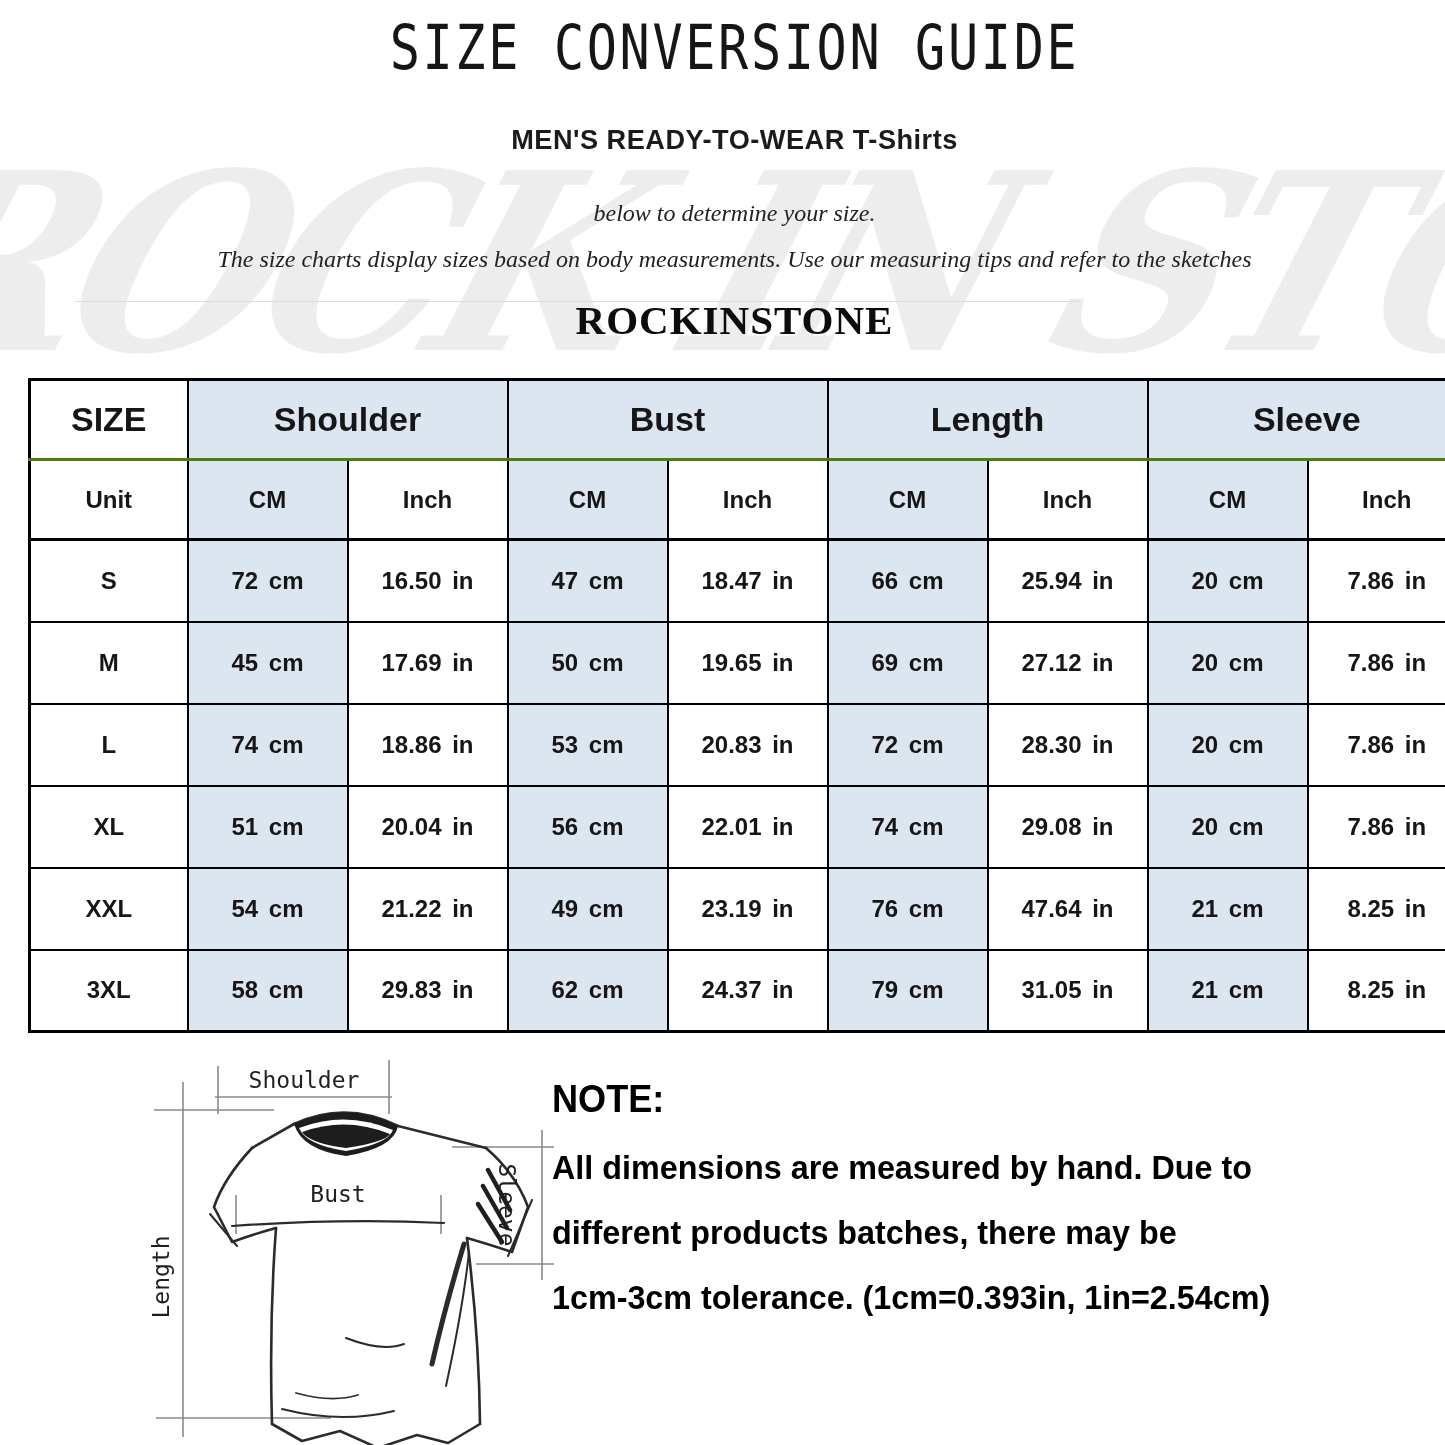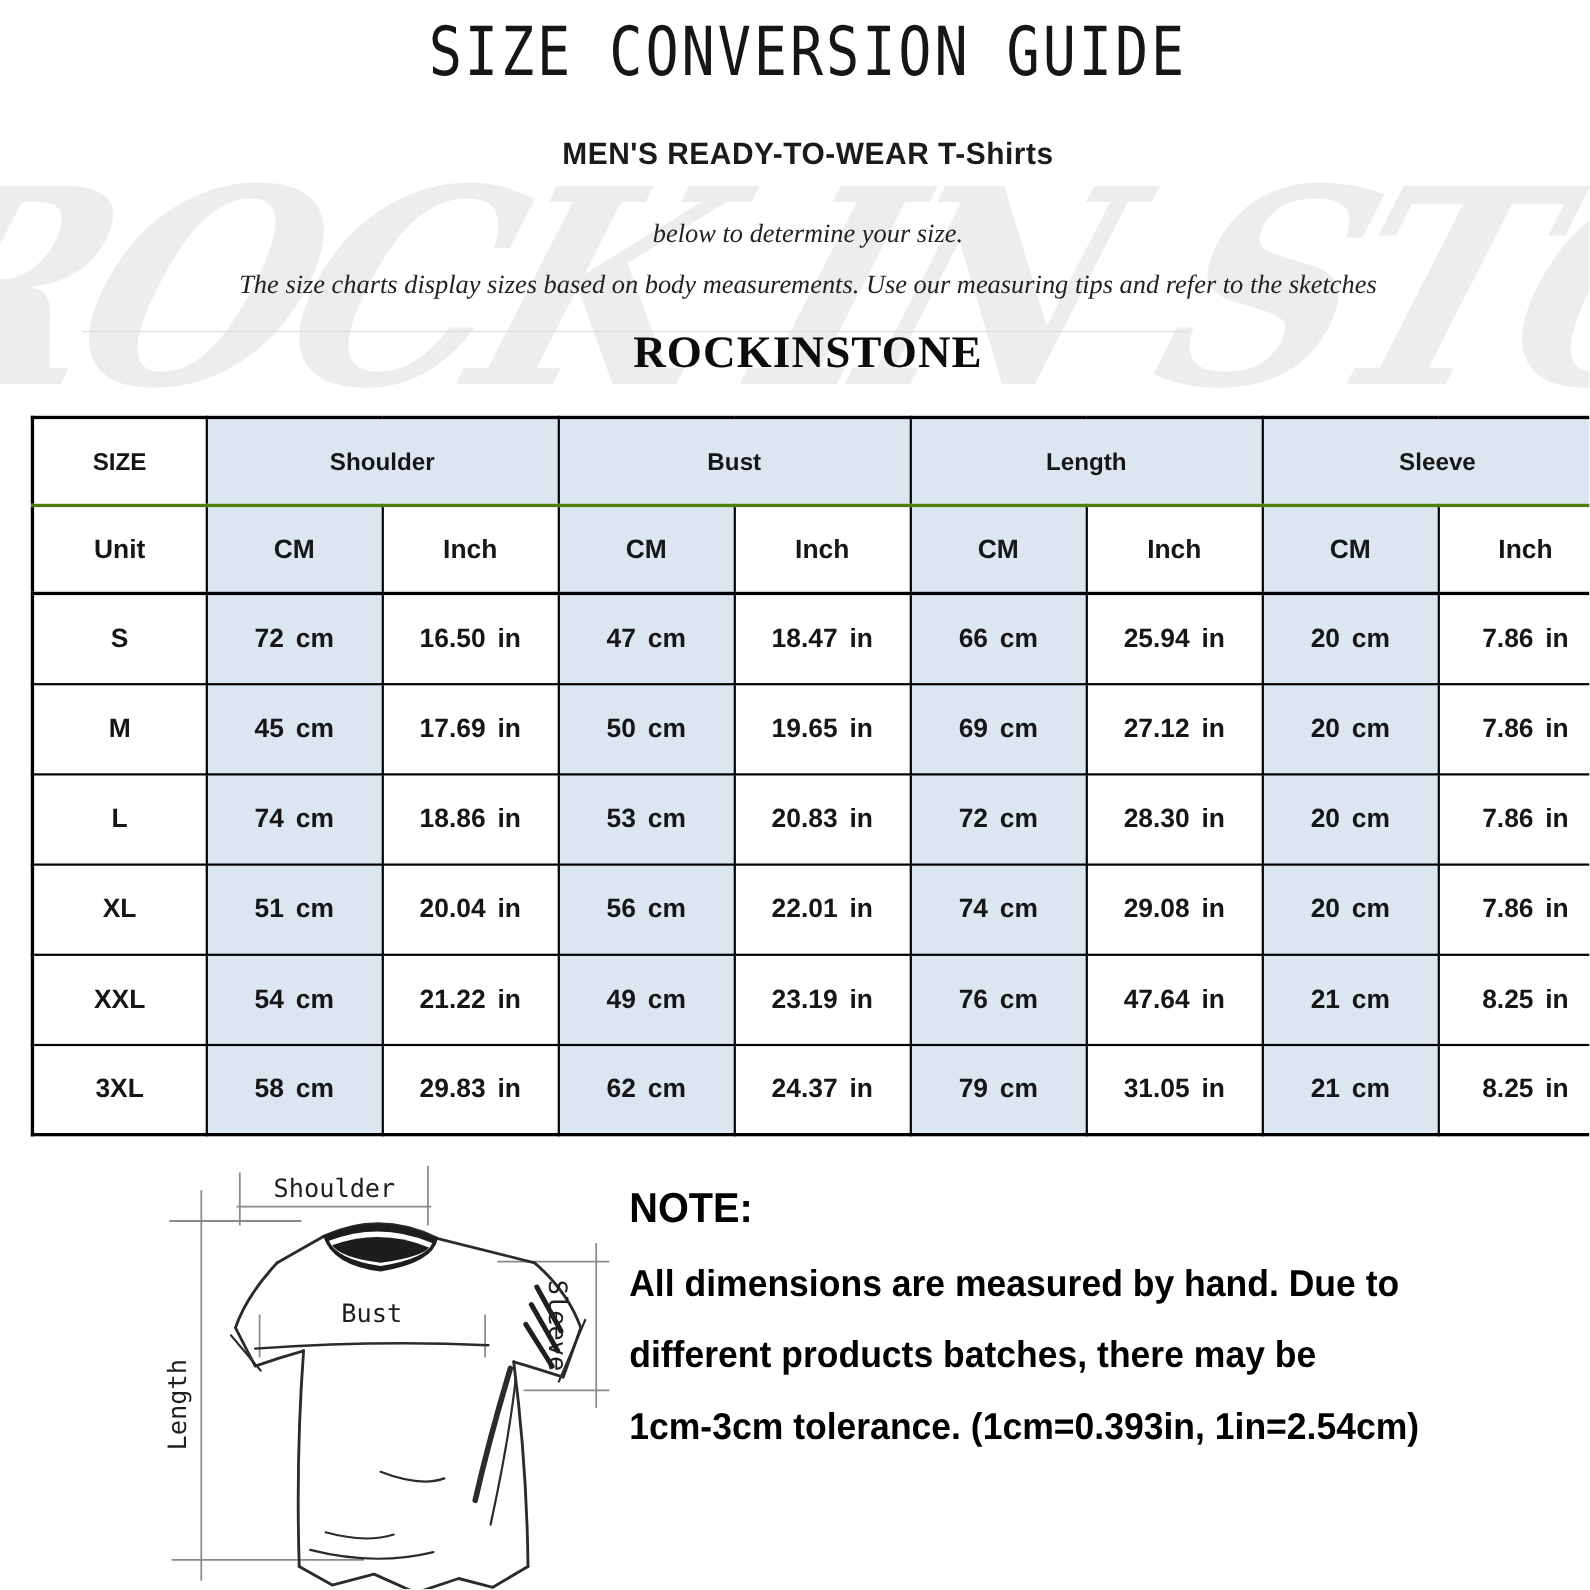--- a/index.html
+++ b/index.html
@@ -101,36 +101,36 @@
     vertical-align: middle;
     font-weight: bold;
     color: #161616;
     background: #ffffff;
     word-spacing: 4px;
   }
   table.size-table thead tr.group-row { height: 80px; }
   table.size-table thead tr.unit-row { height: 80px; border-top: 3px solid #4d7c0f; }
   table.size-table tbody tr { height: 82px; }
   table.size-table tbody tr:first-child td { border-top: 3px solid #000; }
-  table.size-table th { font-size: 22px; }
+  table.size-table th { font-size: 34px; }
   table.size-table tr.unit-row th { font-size: 24px; }
   table.size-table td { font-size: 24px; }
   .blue { background: #dce6f1 !important; }
 
   
   .diagram {
     position: absolute;
     left: 136px;
     top: 1052px;
     width: 432px;
     height: 393px;
   }
   .note {
     position: absolute;
-    left: 572px;
+    left: 552px;
     top: 1078px;
     width: 830px;
   }
   .note-heading {
     font-size: 38px;
     font-weight: bold;
     color: #000;
     transform: scaleX(0.95);
     transform-origin: left top;
   }

